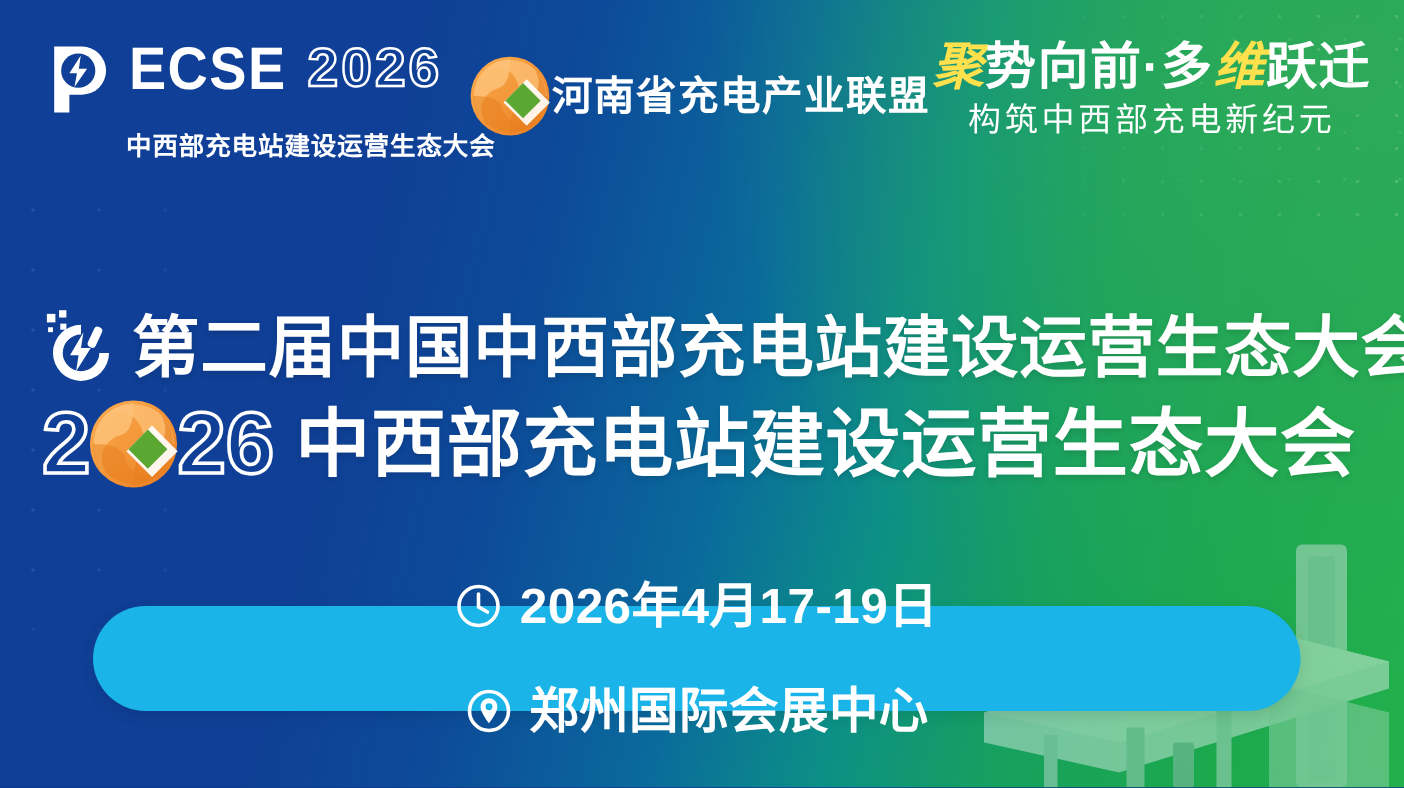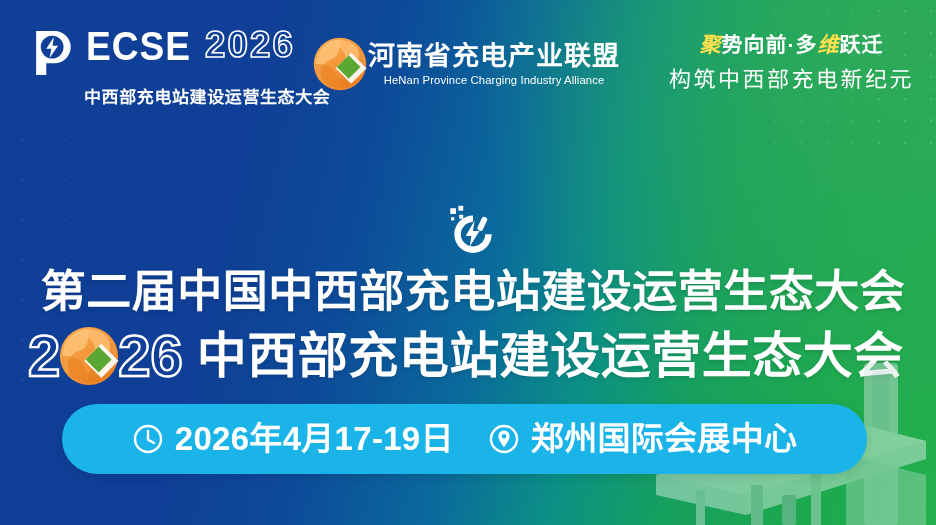--- a/index.html
+++ b/index.html
@@ -74,32 +74,32 @@
     color:#ffffff;font-size:27px;font-weight:bold;letter-spacing:1px;
     line-height:30px;white-space:nowrap;
   }
   .alliance-en{
     color:#ffffff;font-size:11.3px;line-height:14px;letter-spacing:.1px;
     white-space:nowrap;margin-top:2px;
   }
 
   .slogan{position:absolute;right:22px;top:28px;text-align:center;}
   .slogan-1{
-    font-size:21px;font-weight:bold;line-height:34px;color:#ffffff;
+    font-size:34px;font-weight:bold;line-height:34px;color:#ffffff;
     white-space:nowrap;letter-spacing:1px;
   }
   .slogan-1 .hl{color:#ffe14d;font-style:italic;}
   .slogan-2{
     font-size:22px;line-height:30px;color:#ffffff;white-space:nowrap;
     letter-spacing:2.5px;margin-top:3px;font-family:Liberation Serif, serif;
   }
 
   
   .main-title{position:absolute;left:28px;top:205px;width:890px;}
-  .title-line1{display:flex;align-items:center;gap:8px;flex-direction:column;}
+  .title-line1{display:flex;align-items:center;gap:8px;}
   .bolt-icon{width:52px;height:52px;flex:0 0 auto;}
   .t1-text{
     color:#ffffff;font-size:45px;font-weight:bold;line-height:54px;
     letter-spacing:.5px;white-space:nowrap;
     text-shadow:0 2px 4px rgba(0,0,0,.12);
   }
   .title-line2{display:flex;align-items:center;gap:6px;margin-top:6px;}
   .y2026{display:flex;align-items:center;height:62px;}
   .yr-digit{
     font-size:58px;line-height:58px;font-weight:bold;color:transparent;
@@ -115,20 +115,21 @@
 
   
   .illus{position:absolute;right:0;bottom:0;width:340px;height:170px;opacity:.85;}
 
   
   .info-bar{
     position:absolute;left:62px;top:404px;width:805px;height:70px;
     background:#1ab4e8;border-radius:35px;
     display:flex;align-items:center;justify-content:center;gap:34px;
     box-shadow:0 3px 10px rgba(0,0,0,.10);
+    flex-direction:column;
   }
   .info-item{display:flex;align-items:center;gap:11px;}
   .info-ic{width:32px;height:32px;flex:0 0 auto;}
   .info-text{
     color:#ffffff;font-size:33px;font-weight:bold;line-height:36px;
     white-space:nowrap;letter-spacing:.3px;
   }
 </style>
 </head>
 <body>
@@ -164,21 +165,20 @@
         <circle cx="32" cy="32" r="30" fill="url(#org1)"></circle>
         <path d="M32 4a28 28 0 0 0-19 48c-8-14 2-24 10-26 7-2 9-10 9-22z" fill="#fdc278" opacity=".85"></path>
         <path d="M60 32a28 28 0 0 0-48-19c14-8 24 2 26 10 2 7 10 9 22 9z" fill="#fdc278" opacity=".75"></path>
         <path d="M32 60a28 28 0 0 0 19-48c8 14-2 24-10 26-7 2-9 10-9 22z" fill="#e8801f" opacity=".65"></path>
         <path d="M4 32a28 28 0 0 0 48 19c-14 8-24-2-26-10-2-7-10-9-22-9z" fill="#e8801f" opacity=".55"></path>
         <rect x="32" y="14" width="25" height="25" transform="rotate(45 32 32)" fill="#ffffff" opacity=".9"></rect>
         <rect x="32" y="18" width="19" height="19" transform="rotate(45 32 32)" fill="#5aa832"></rect>
       </svg>
       <div class="alliance-texts">
         <div class="alliance-cn">河南省充电产业联盟</div>
-        <div class="alliance-en">HeNan Province Charging Industry Alliance</div>
       </div>
     </div>
 
     <div class="slogan">
       <div class="slogan-1"><span class="hl">聚</span><span>势向前·多</span><span class="hl">维</span><span>跃迁</span></div>
       <div class="slogan-2">构筑中西部充电新纪元</div>
     </div>
   </div>
 
   <div class="main-title">

